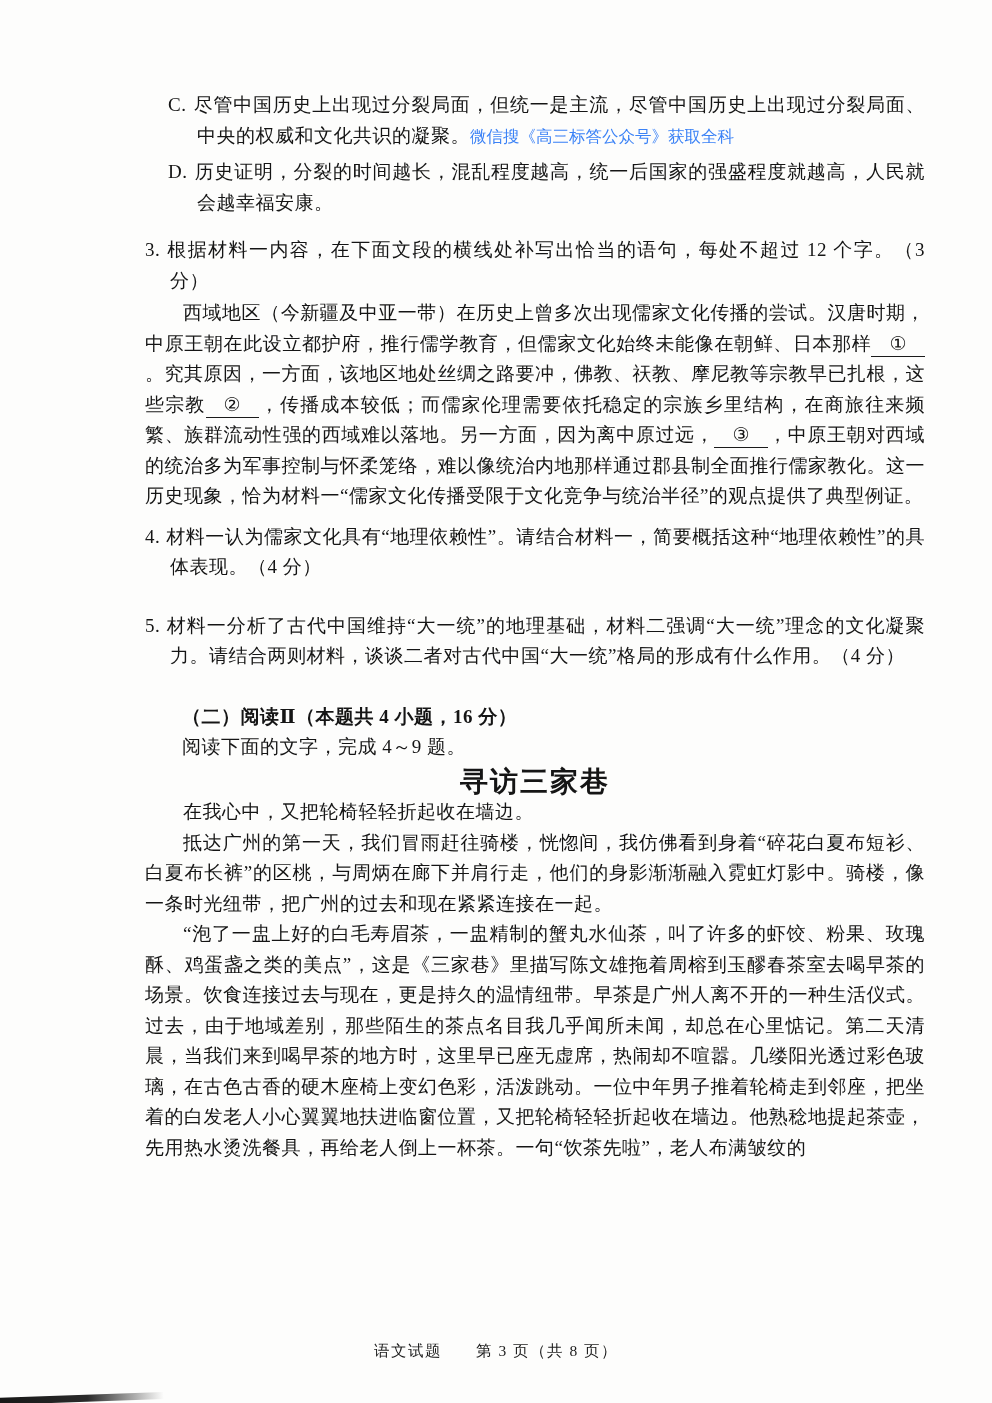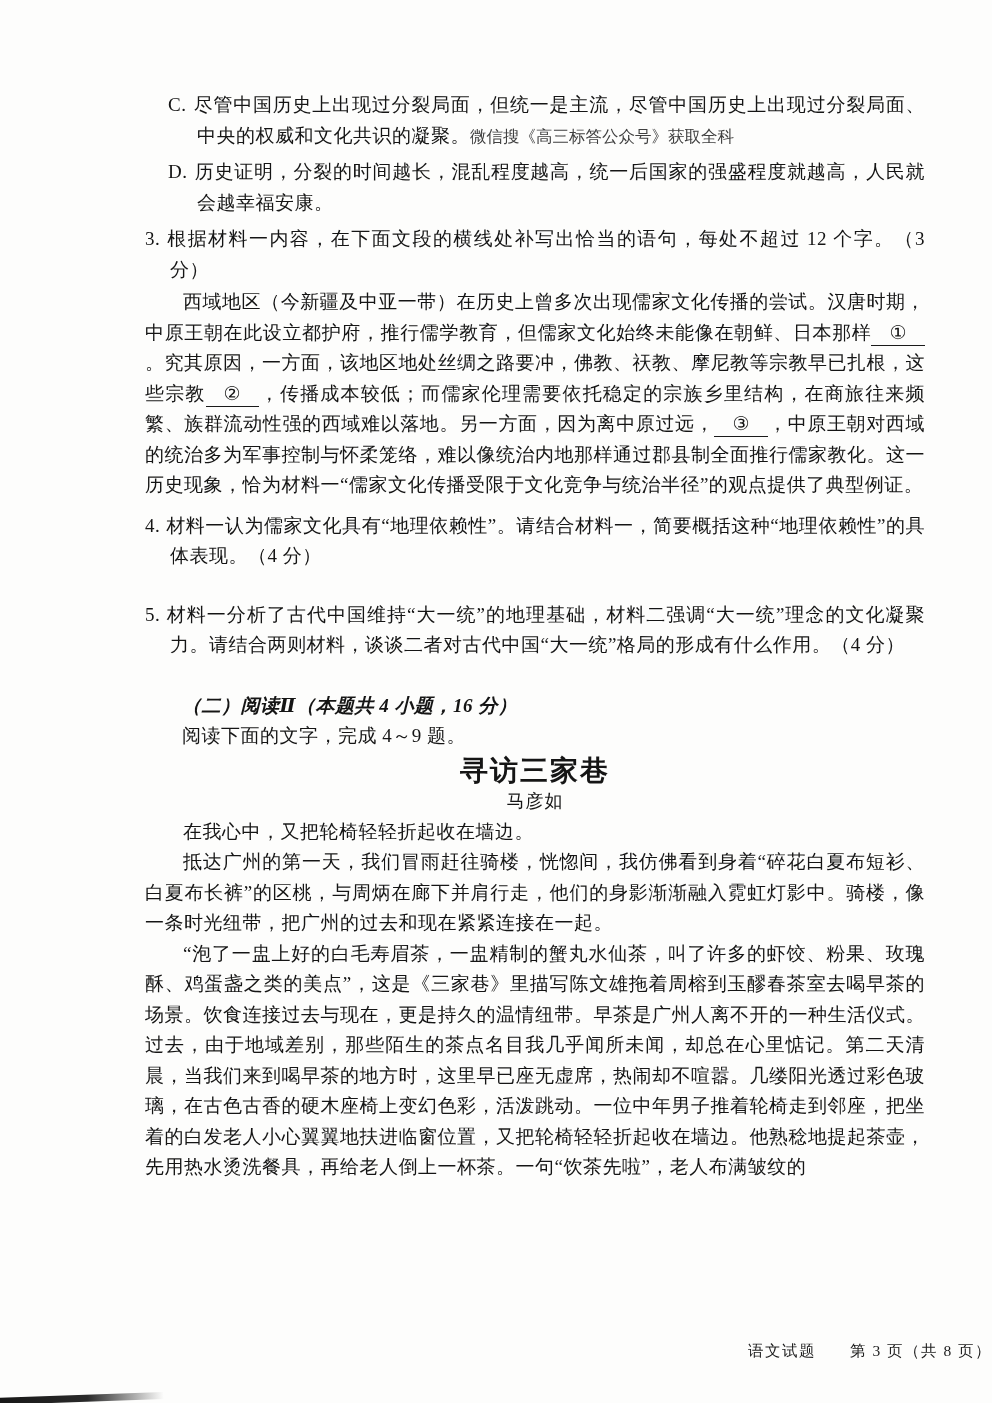--- a/index.html
+++ b/index.html
@@ -22,29 +22,29 @@
     overflow: hidden;
   }
   .option {
     margin-left: 23px;
     padding-left: 29px;
     text-indent: -29px;
   }
   .option + .option { margin-top: 5px; }
   .opt-label { margin-right: 7px; }
   .red-note {
-    color: #404040;
+    color: #3b82f6;
     font-size: 16.5px;
     letter-spacing: 0;
   }
   .question {
     padding-left: 25px;
     text-indent: -25px;
   }
-  .q3 { margin-top: 6px; }
+  .q3 { margin-top: 17px; }
   .q4 { margin-top: 10px; }
   .q5 { margin-top: 28px; }
   .q-label { margin-right: 6px; }
   .passage {
     margin-top: 2px;
     text-indent: 38px;
   }
   .seg-blank {
     display: inline-block;
     text-indent: 0;
@@ -54,21 +54,20 @@
     text-align: center;
   }
   .seg-underline {
     text-underline-offset: 5px;
     text-decoration-thickness: 1.4px;
   }
   .section-header {
     margin-top: 30px;
     margin-left: 37px;
     font-weight: bold;
-    font-style: italic;
   }
   .instruction { margin-left: 37px; }
   .essay-title {
     margin-top: 4px;
     text-align: center;
     font-weight: bold;
     font-size: 28px;
     letter-spacing: 2px;
     text-indent: 0;
   }
@@ -76,21 +75,21 @@
     text-align: center;
     font-size: 18px;
     letter-spacing: 1px;
     text-indent: 0;
   }
   .essay-para { text-indent: 38px; }
   .footer {
     position: absolute;
     top: 1336px;
     left: 0; right: 0;
-    text-align: right;
+    text-align: center;
     font-size: 15.5px;
     letter-spacing: 1.5px;
     color: #1b1b1b;
     text-indent: 0;
   }
   .scan-artifact {
     position: absolute;
     left: -6px; bottom: -2px;
     width: 170px; height: 7px;
     background: linear-gradient(to right, #161616 0%, #2a2a2a 55%, rgba(40,40,40,0) 100%);
@@ -124,21 +123,20 @@
   <div class="question q5">
     <span class="q-label">5.</span><span>材料一分析了古代中国维持“大一统”的地理基础，材料二强调“大一统”理念的文化凝聚力。请结合两则材料，谈谈二者对古代中国“大一统”格局的形成有什么作用。（4 分）</span>
   </div>
 
   <div class="section-header">（二）阅读Ⅱ（本题共 4 小题，16 分）</div>
 
   <div class="instruction">阅读下面的文字，完成 4～9 题。</div>
 
   <div class="essay-title">寻访三家巷</div>
 
-  <div class="essay-author">马彦如</div>
 
   <div class="essay-para"><span class="seg-text">在我心中，又把轮椅轻轻折起收在墙边。</span></div>
   <div class="essay-para"><span class="seg-text">抵达广州的第一天，我们冒雨赶往骑楼，恍惚间，我仿佛看到身着“碎花白夏布短衫、白夏布长裤”的区桃，与周炳在廊下并肩行走，他们的身影渐渐融入霓虹灯影中。骑楼，像一条时光纽带，把广州的过去和现在紧紧连接在一起。</span></div>
   <div class="essay-para"><span class="seg-text">“泡了一盅上好的白毛寿眉茶，一盅精制的蟹丸水仙茶，叫了许多的虾饺、粉果、玫瑰酥、鸡蛋盏之类的美点”，这是《三家巷》里描写陈文雄拖着周榕到玉醪春茶室去喝早茶的场景。</span><span class="seg-underline">饮食连接过去与现在，更是持久的温情纽带。</span><span class="seg-text">早茶是广州人离不开的一种生活仪式。过去，由于地域差别，那些陌生的茶点名目我几乎闻所未闻，却总在心里惦记。第二天清晨，当我们来到喝早茶的地方时，这里早已座无虚席，热闹却不喧嚣。几缕阳光透过彩色玻璃，在古色古香的硬木座椅上变幻色彩，活泼跳动。一位中年男子推着轮椅走到邻座，把坐着的白发老人小心翼翼地扶进临窗位置，又把轮椅轻轻折起收在墙边。他熟稔地提起茶壶，先用热水烫洗餐具，再给老人倒上一杯茶。一句“饮茶先啦”，老人布满皱纹的</span></div>
 
   <div class="footer">语文试题　　第 3 页（共 8 页）</div>
 
   <div class="scan-artifact"></div>
 
 </div>

